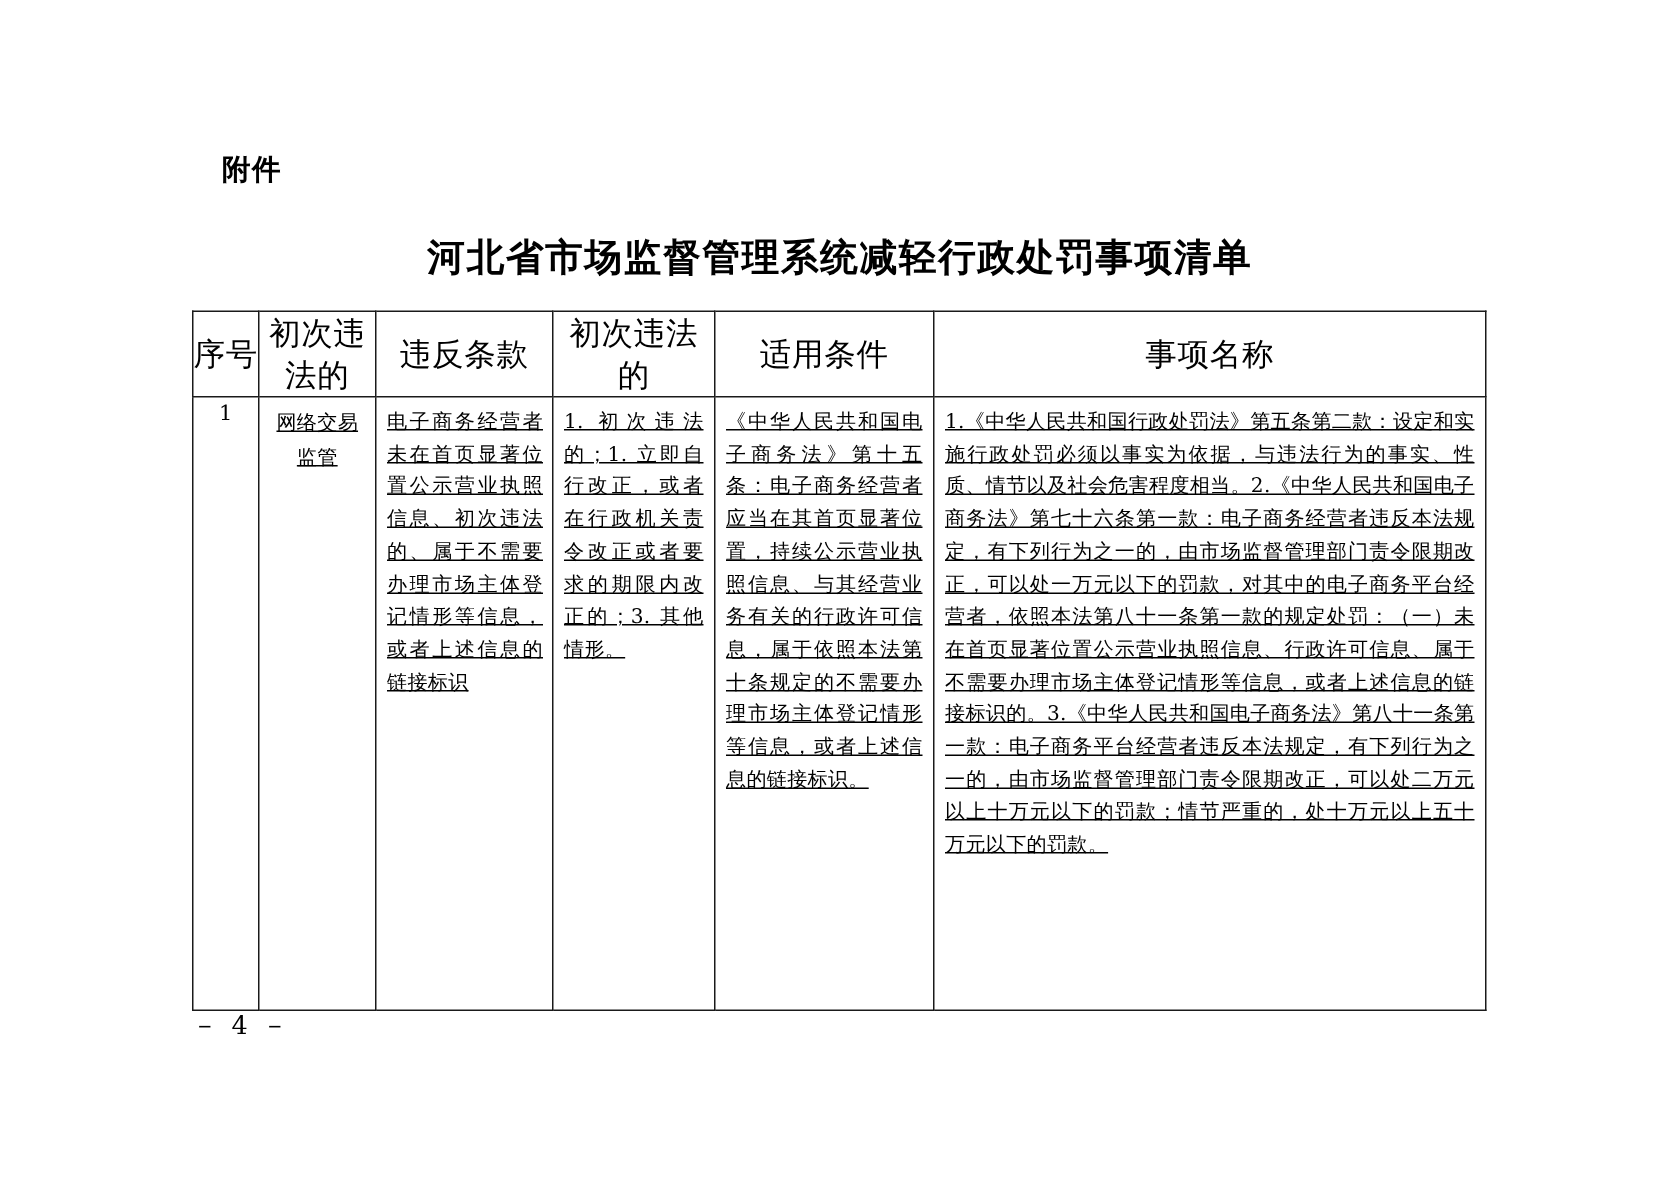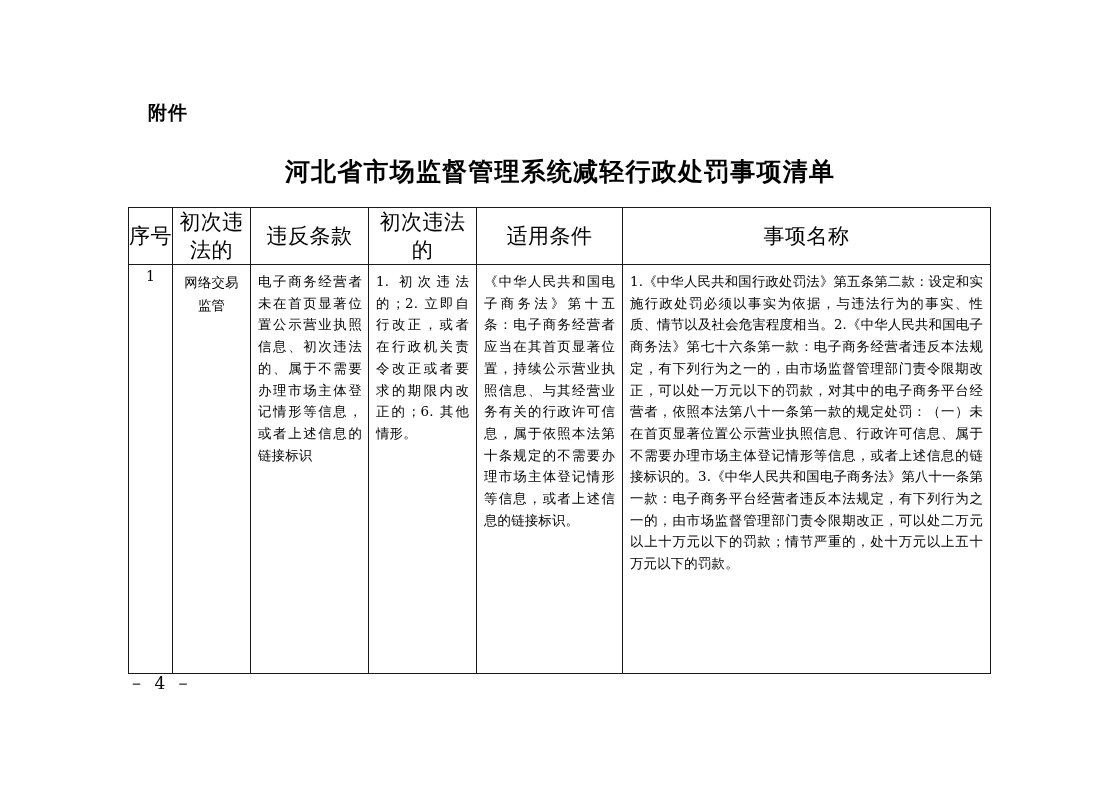--- a/index.html
+++ b/index.html
@@ -71,20 +71,21 @@
 
   td.cell {
     font-size: 13.4px;
     line-height: 1.62;
     letter-spacing: 0.2px;
   }
   .cell-inner {
     padding: 6px 7px 8px 7px;
     text-align: justify;
     text-justify: inter-ideograph;
+    text-decoration: underline;
   }
   td.row-body { height: 408px; }
   td.c-no {
     text-align: center;
     vertical-align: middle;
     font-size: 14px;
   }
   td.c-type {
     vertical-align: middle;
   }
@@ -139,21 +140,21 @@
     <tbody>
       <tr>
         <td class="cell c-no row-body">1</td>
         <td class="cell c-type row-body">
           <div class="cell-inner">网络交易监管</div>
         </td>
         <td class="cell c-name row-body">
           <div class="cell-inner">电子商务经营者未在首页显著位置公示营业执照信息、初次违法的、属于不需要办理市场主体登记情形等信息，或者上述信息的链接标识</div>
         </td>
         <td class="cell c-cond row-body">
-          <div class="cell-inner">1. 初次违法的；2. 立即自行改正，或者在行政机关责令改正或者要求的期限内改正的；6. 其他情形。</div>
+          <div class="cell-inner">1. 初次违法的；1. 立即自行改正，或者在行政机关责令改正或者要求的期限内改正的；3. 其他情形。</div>
         </td>
         <td class="cell c-viol row-body">
           <div class="cell-inner">《中华人民共和国电子商务法》第十五条：电子商务经营者应当在其首页显著位置，持续公示营业执照信息、与其经营业务有关的行政许可信息，属于依照本法第十条规定的不需要办理市场主体登记情形等信息，或者上述信息的链接标识。</div>
         </td>
         <td class="cell c-basis row-body">
           <div class="cell-inner">1.《中华人民共和国行政处罚法》第五条第二款：设定和实施行政处罚必须以事实为依据，与违法行为的事实、性质、情节以及社会危害程度相当。2.《中华人民共和国电子商务法》第七十六条第一款：电子商务经营者违反本法规定，有下列行为之一的，由市场监督管理部门责令限期改正，可以处一万元以下的罚款，对其中的电子商务平台经营者，依照本法第八十一条第一款的规定处罚：（一）未在首页显著位置公示营业执照信息、行政许可信息、属于不需要办理市场主体登记情形等信息，或者上述信息的链接标识的。3.《中华人民共和国电子商务法》第八十一条第一款：电子商务平台经营者违反本法规定，有下列行为之一的，由市场监督管理部门责令限期改正，可以处二万元以上十万元以下的罚款；情节严重的，处十万元以上五十万元以下的罚款。</div>
         </td>
       </tr>
     </tbody>
   </table>

